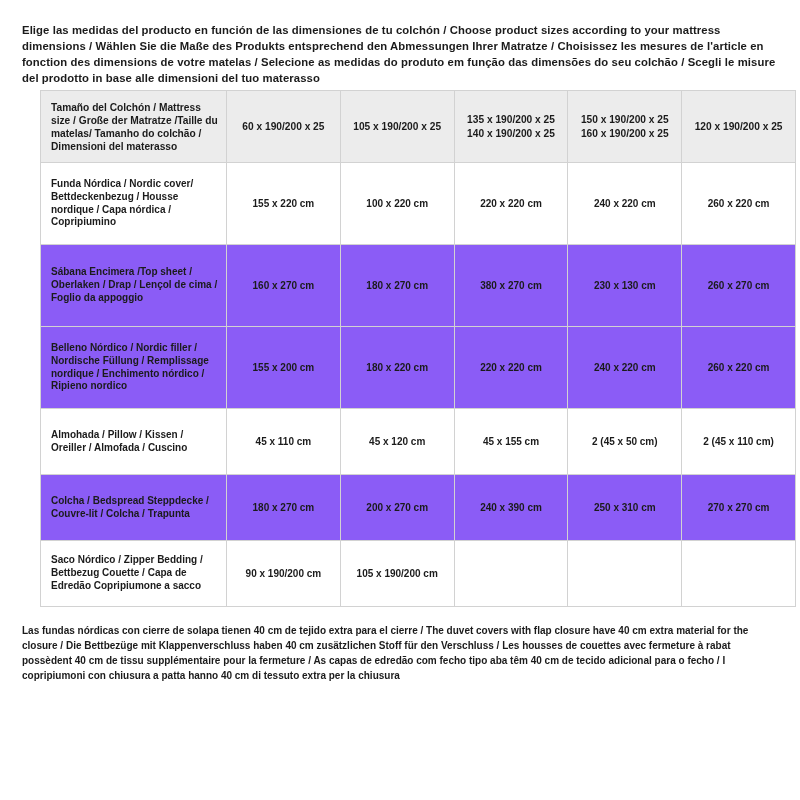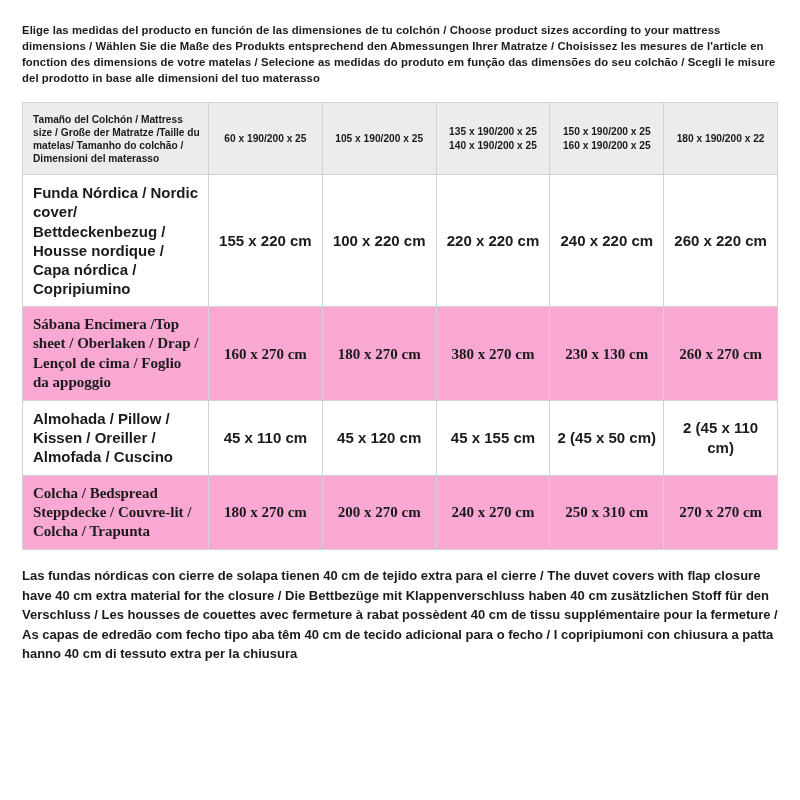--- a/index.html
+++ b/index.html
@@ -13,60 +13,60 @@
   }
   #page {
     width: 800px;
     height: 800px;
     background: #ffffff;
     padding: 0;
     position: relative;
     overflow: hidden;
   }
   .intro {
-    padding: 22px 22px 16px 22px;
+    padding: 22px 22px 4px 22px;
     font-size: 11.3px;
     font-weight: bold;
     color: #1b1b1b;
     line-height: 1.42;
     letter-spacing: 0.1px;
   }
   table.sizes {
     border-collapse: collapse;
     width: 756px;
-    margin: 0 22px;
+    margin: 0 40px;
     table-layout: fixed;
   }
   table.sizes td {
     border: 1px solid #d2d2d2;
     vertical-align: middle;
-    font-size: 15px;
+    font-size: 10px;
     color: #1b1b1b;
   }
   td.label {
     width: 186px;
     padding: 8px 8px 8px 10px;
     font-weight: bold;
     line-height: 1.28;
     text-align: left;
   }
   td.val {
     text-align: center;
     font-weight: bold;
     padding: 8px 4px;
     line-height: 1.35;
   }
-  tr.shade td { background: #f9a8d4; font-family: Liberation Serif, serif; }
+  tr.shade td { background: #8b5cf6; }
   tr.plain td { background: #ffffff; }
   tr.head td { background: #ececec; }
   tr.head td.label { font-size: 10.2px; }
   tr.head td.val { font-size: 10.2px; }
   .footer {
     padding: 16px 22px 18px 22px;
-    font-size: 13px;
+    font-size: 10px;
     font-weight: bold;
     color: #1b1b1b;
     line-height: 1.5;
   }
   .rowtall { height: 82px; }
   .rowmed  { height: 66px; }
   .rowhead { height: 72px; }
 </style>
 </head>
 <body>
@@ -78,21 +78,21 @@
   <table class="sizes">
     <tbody>
       <tr class="head rowhead">
         <td class="label">Tamaño del Colchón / Mattress size / Große der Matratze /Taille du matelas/ Tamanho do colchão / Dimensioni del materasso</td>
         <td class="val">60 x 190/200 x 25</td>
         <td class="val">105 x 190/200 x 25</td>
         <td class="val" style="white-space:pre-line">135 x 190/200 x 25
 140 x 190/200 x 25</td>
         <td class="val" style="white-space:pre-line">150 x 190/200 x 25
 160 x 190/200 x 25</td>
-        <td class="val">180 x 190/200 x 22</td>
+        <td class="val">120 x 190/200 x 25</td>
       </tr>
 
       <tr class="plain rowtall">
         <td class="label">Funda Nórdica /  Nordic cover/ Bettdeckenbezug / Housse nordique / Capa nórdica / Copripiumino</td>
         <td class="val">155 x 220 cm</td>
         <td class="val">100 x 220 cm</td>
         <td class="val">220 x 220 cm</td>
         <td class="val">240 x 220 cm</td>
         <td class="val">260 x 220 cm</td>
       </tr>
@@ -100,37 +100,53 @@
       <tr class="shade rowtall">
         <td class="label">Sábana Encimera /Top sheet / Oberlaken / Drap / Lençol de cima / Foglio da appoggio</td>
         <td class="val">160 x 270 cm</td>
         <td class="val">180 x 270 cm</td>
         <td class="val">380 x 270 cm</td>
         <td class="val">230 x 130 cm</td>
         <td class="val">260 x 270 cm</td>
       </tr>
 
 
+      <tr class="shade rowtall">
+        <td class="label">Belleno Nórdico / Nordic filler / Nordische Füllung / Remplissage nordique / Enchimento nórdico / Ripieno nordico</td>
+        <td class="val">155 x 200 cm</td>
+        <td class="val">180 x 220 cm</td>
+        <td class="val">220 x 220 cm</td>
+        <td class="val">240 x 220 cm</td>
+        <td class="val">260 x 220 cm</td>
+      </tr>
 
       <tr class="plain rowmed">
         <td class="label">Almohada  / Pillow / Kissen / Oreiller / Almofada / Cuscino</td>
         <td class="val">45 x 110 cm</td>
         <td class="val">45 x 120 cm</td>
         <td class="val">45 x 155 cm</td>
         <td class="val">2 (45 x 50 cm)</td>
         <td class="val">2 (45 x 110 cm)</td>
       </tr>
 
       <tr class="shade rowmed">
         <td class="label">Colcha / Bedspread Steppdecke / Couvre-lit / Colcha / Trapunta</td>
         <td class="val">180 x 270 cm</td>
         <td class="val">200 x 270 cm</td>
-        <td class="val">240 x 270 cm</td>
+        <td class="val">240 x 390 cm</td>
         <td class="val">250 x 310 cm</td>
         <td class="val">270 x 270 cm</td>
       </tr>
 
+      <tr class="plain rowmed">
+        <td class="label">Saco Nórdico / Zipper Bedding / Bettbezug Couette / Capa de Edredão Copripiumone a sacco</td>
+        <td class="val">90 x 190/200 cm</td>
+        <td class="val">105 x 190/200 cm</td>
+        <td class="val"></td>
+        <td class="val"></td>
+        <td class="val"></td>
+      </tr>
     </tbody>
   </table>
 
   <div class="footer">Las fundas nórdicas con cierre de solapa tienen 40 cm de tejido extra para el cierre  /  The duvet covers with flap closure have 40 cm extra material for the closure / Die Bettbezüge mit Klappenverschluss haben 40 cm zusätzlichen Stoff für den Verschluss / Les housses de couettes avec fermeture à rabat possèdent 40 cm de tissu supplémentaire pour la fermeture / As capas de edredão com fecho tipo aba têm 40 cm de tecido adicional para o fecho / I copripiumoni con chiusura a patta hanno 40 cm di tessuto extra per la chiusura</div>
 
 </div>
 
 </body></html>

